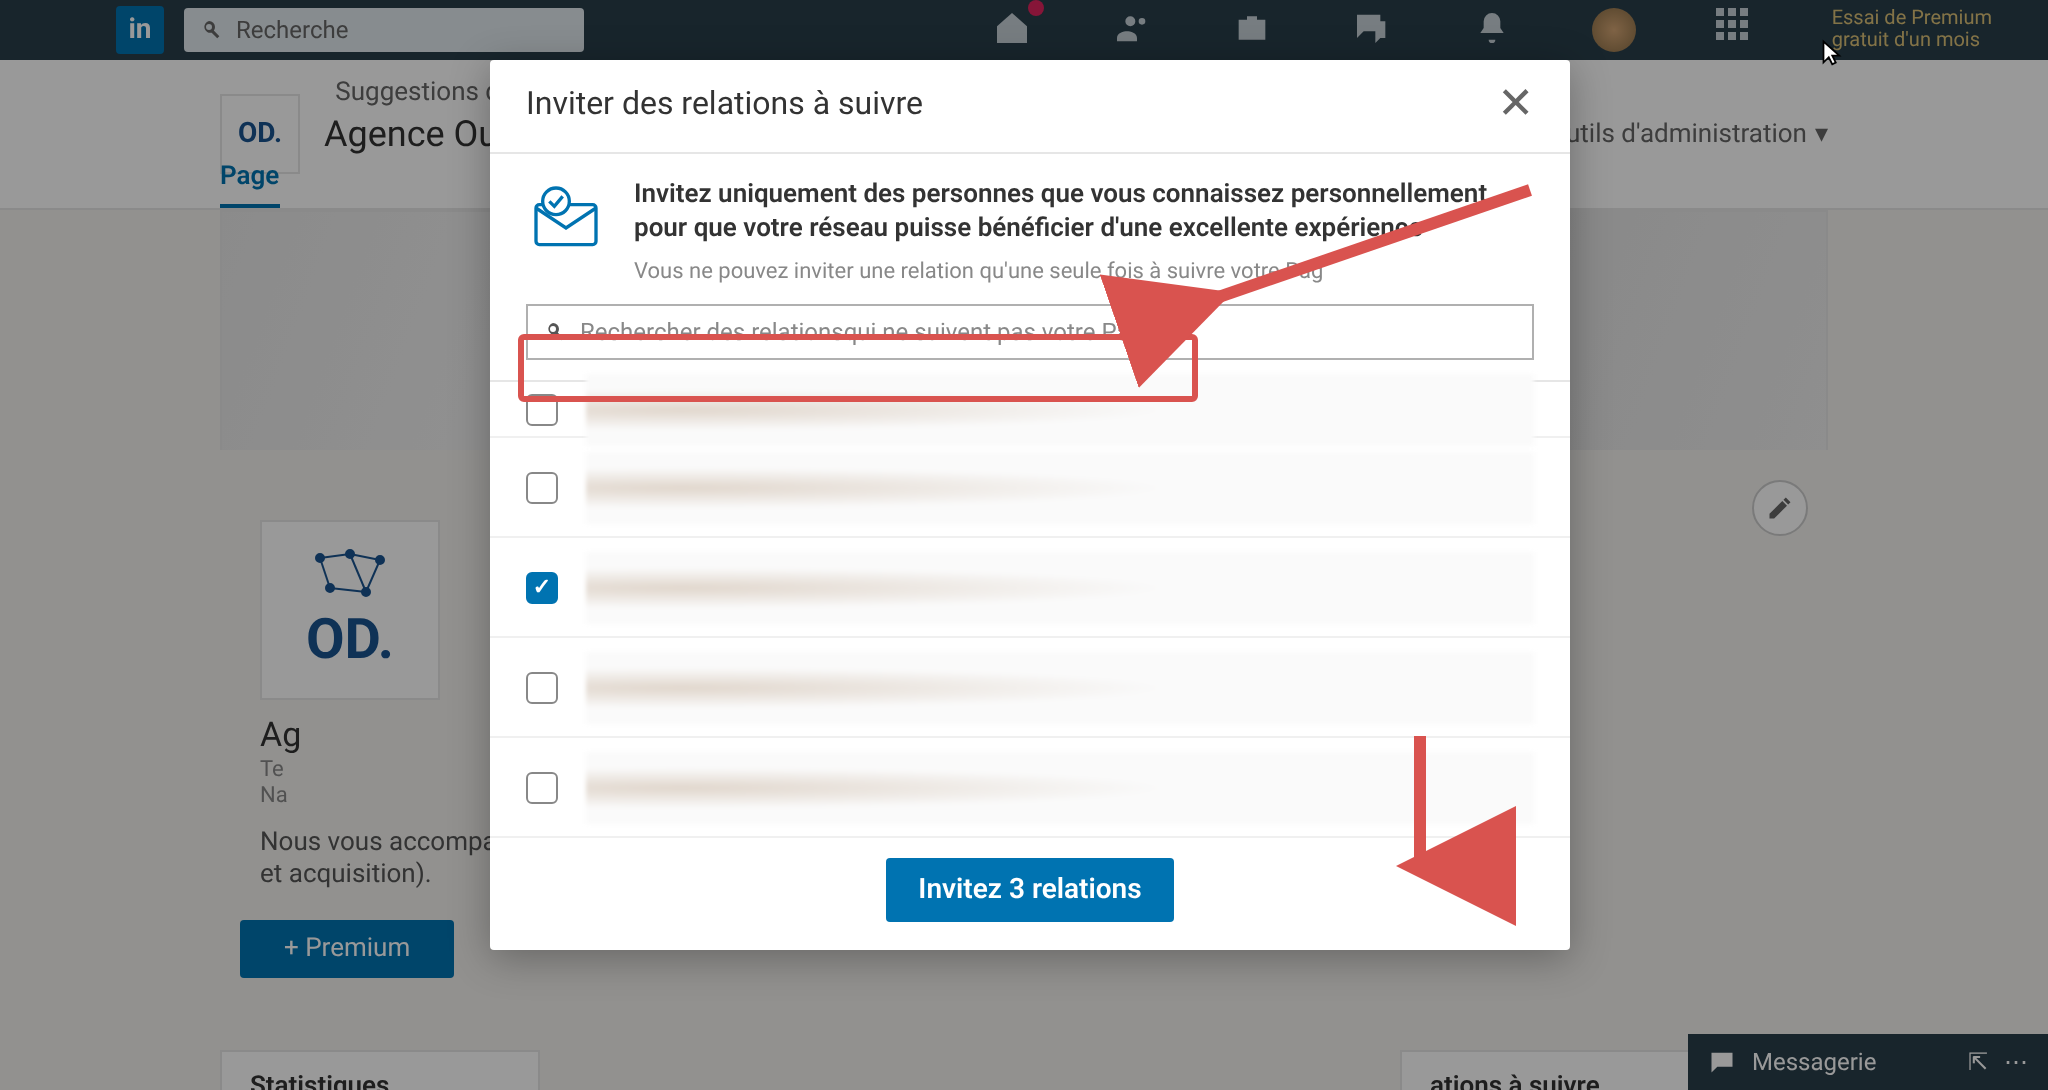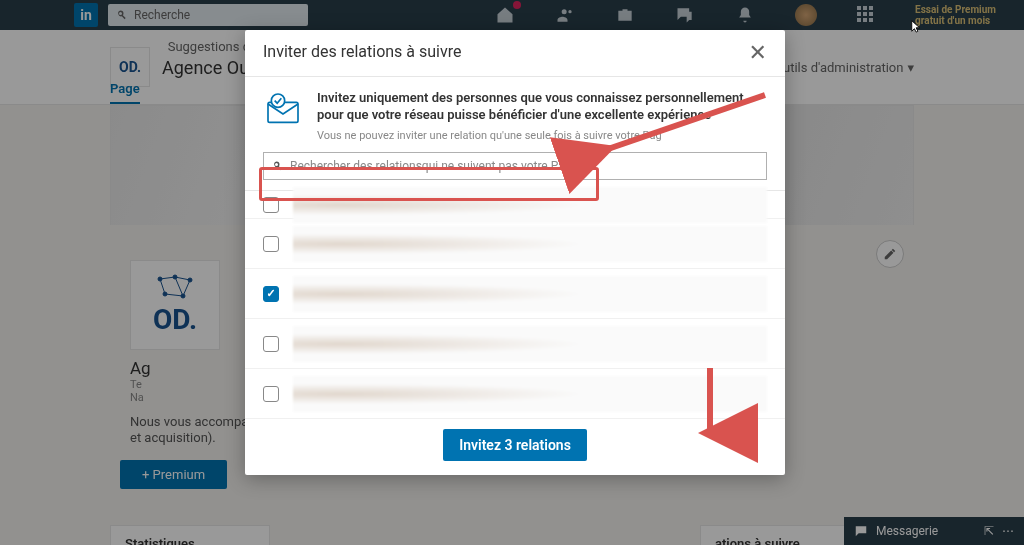--- a/index.html
+++ b/index.html
@@ -1,23 +1,23 @@
 <!DOCTYPE html>
 <html><head>
 <meta charset="utf-8">
 <style>
   * { box-sizing: border-box; margin: 0; padding: 0; font-family: -apple-system, BlinkMacSystemFont, "Segoe UI", Roboto, Helvetica, Arial, sans-serif; }
   body { width: 1024px; height: 545px; overflow: hidden; background: #f3f2ef; position: relative; }
 
   
   .topnav { position:absolute; top:0; left:0; right:0; height:30px; background:#283e4a; display:flex; align-items:center; padding:0 8px; z-index:1;}
-  .logo { width:24px; height:24px; background:#0073b1; color:#fff; font-weight:700; font-size:14px; display:flex; align-items:center; justify-content:center; border-radius:2px; margin-left:66px;}
+  .logo { width:24px; height:24px; background:#0073b1; color:#fff; font-weight:700; font-size:14px; display:flex; align-items:center; justify-content:center; border-radius:2px; margin-left:50px;}
   .searchbox { margin-left:10px; background:#e1e9ee; border-radius:2px; height:22px; width:200px; display:flex; align-items:center; padding:0 8px; color:#666; font-size:12px;}
   .searchbox svg{width:12px;height:12px;margin-right:6px;fill:#666;}
-  .nav-icons{display:flex;margin-left:auto;gap:40px;margin-right:20px;align-items:center;font-weight:bold;}
+  .nav-icons{display:flex;margin-left:auto;gap:40px;margin-right:20px;}
   .nav-icon{width:20px;height:20px;fill:#c7d1d8;position:relative;}
   .nav-icon .badge{position:absolute;top:-4px;right:-6px;width:8px;height:8px;background:#e0245e;border-radius:50%;}
   .avatar-nav{width:22px;height:22px;border-radius:50%;background:radial-gradient(circle,#d4a574,#8b6f47);}
   .premium{color:#dbc077;font-size:10px;line-height:11px;}
   .apps-icon{width:18px;height:18px;display:grid;grid-template-columns:repeat(3,4px);grid-template-rows:repeat(3,4px);gap:2px;}
   .apps-icon span{background:#c7d1d8;}
 
   
   .secondbar{position:absolute;top:30px;left:0;right:0;height:75px;background:#fff;border-bottom:1px solid #e6e6e6;display:flex;align-items:center;padding-left:110px;z-index:1;}
   .page-logo{width:40px;height:40px;background:#fff;border:1px solid #e6e6e6;display:flex;align-items:center;justify-content:center;font-weight:700;color:#1a5490;font-size:14px;margin-right:12px;}

